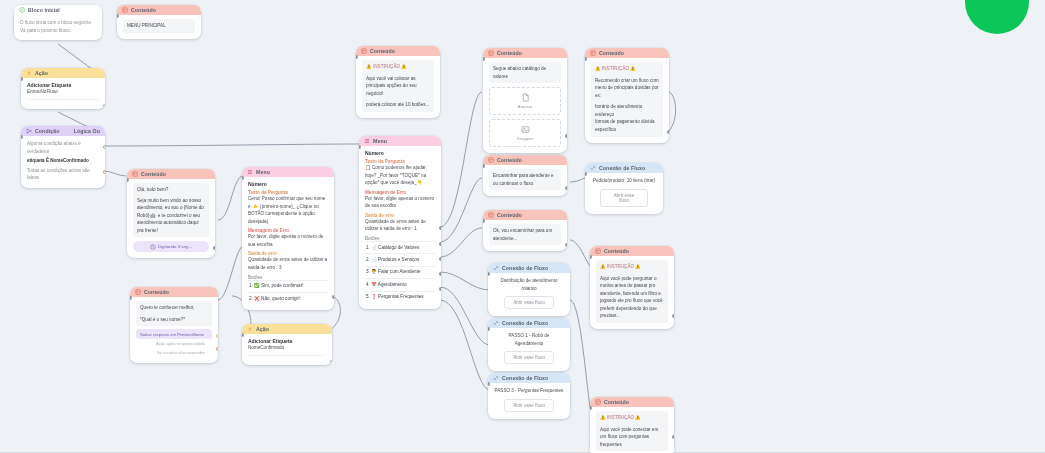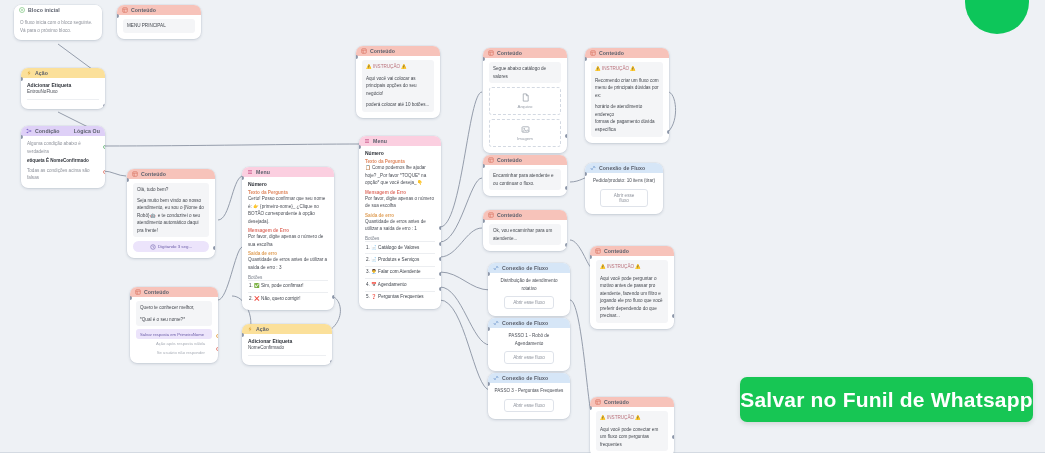--- a/index.html
+++ b/index.html
@@ -575,15 +575,14 @@
         <div style="color:#b9707a;">⚠️ INSTRUÇÃO ⚠️</div>
         <div style="margin-top:4px;">Aqui você pode conectar em um fluxo com perguntas frequentes</div>
       </div>
     </div>
     <div class="port left" style="top:9px;"></div>
     <div class="port right" style="top:38px;"></div>
   </div>
 
   <div id="fab"></div>
 
-  <button id="save-cta">Salvar no Funil de Whatsapp</button>
 
 </div>
 
 </body></html>

